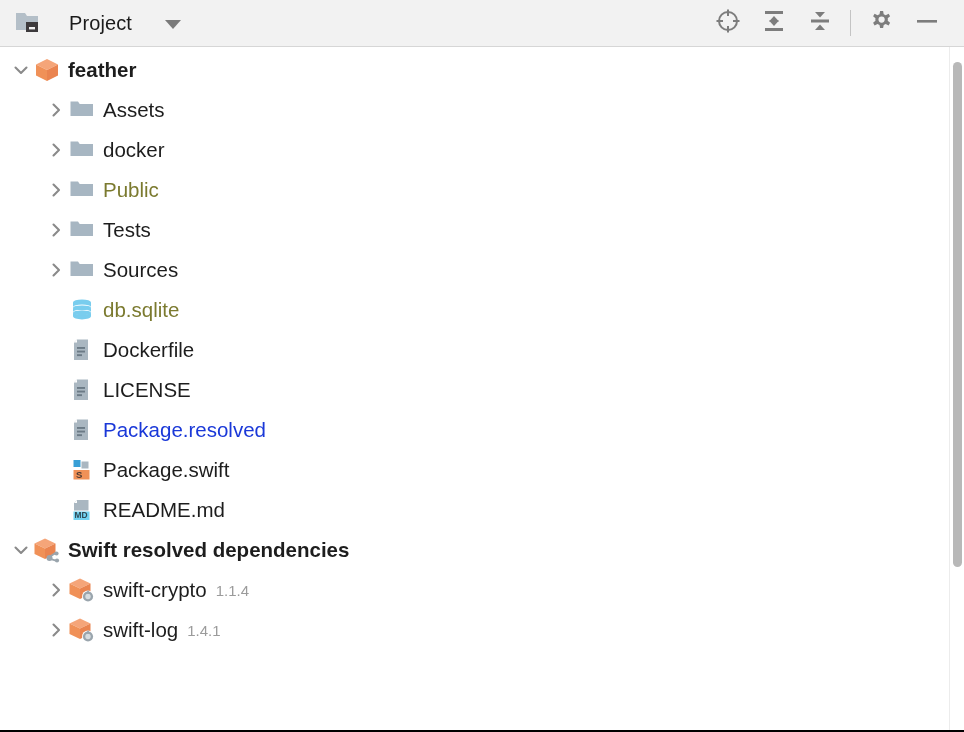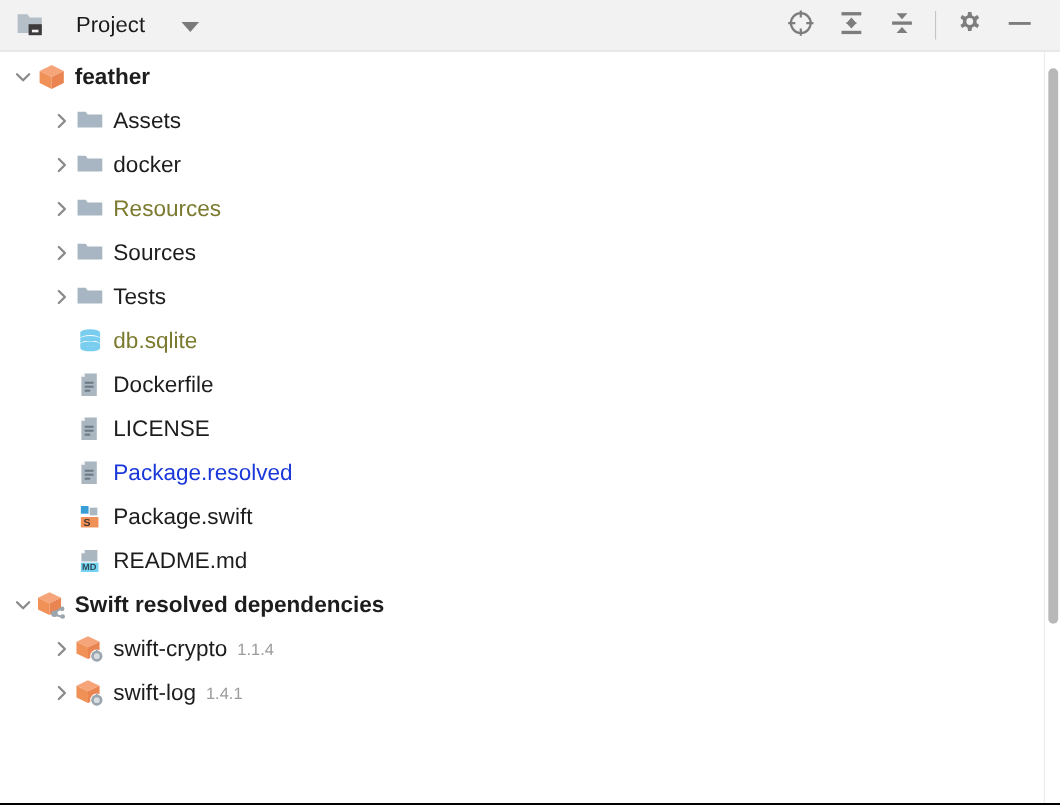--- a/index.html
+++ b/index.html
@@ -271,47 +271,47 @@
         <span class="twisty">
           <svg width="20" height="20" viewBox="0 0 20 20">
             <polyline points="7.5,4.5 13,10 7.5,15.5" fill="none" stroke="#8a8a8a" stroke-width="2.1" stroke-linecap="round" stroke-linejoin="round"></polyline>
           </svg>
         </span>
         <span class="node-icon">
           <svg width="26" height="26" viewBox="0 0 26 26">
         <path d="M1.5,4.5 L9,4.5 L10.7,7 L24,7 L24,19 L1.5,19 Z" fill="#a7b6c2"></path>
       </svg>
         </span>
-        <span class="label olive">Resources</span>
+        <span class="label olive">Public</span>
       </div>
       <div class="row ind-1">
         <span class="twisty">
           <svg width="20" height="20" viewBox="0 0 20 20">
             <polyline points="7.5,4.5 13,10 7.5,15.5" fill="none" stroke="#8a8a8a" stroke-width="2.1" stroke-linecap="round" stroke-linejoin="round"></polyline>
           </svg>
         </span>
         <span class="node-icon">
           <svg width="26" height="26" viewBox="0 0 26 26">
         <path d="M1.5,4.5 L9,4.5 L10.7,7 L24,7 L24,19 L1.5,19 Z" fill="#a7b6c2"></path>
       </svg>
         </span>
+        <span class="label">Tests</span>
+      </div>
+      <div class="row ind-1">
+        <span class="twisty">
+          <svg width="20" height="20" viewBox="0 0 20 20">
+            <polyline points="7.5,4.5 13,10 7.5,15.5" fill="none" stroke="#8a8a8a" stroke-width="2.1" stroke-linecap="round" stroke-linejoin="round"></polyline>
+          </svg>
+        </span>
+        <span class="node-icon">
+          <svg width="26" height="26" viewBox="0 0 26 26">
+        <path d="M1.5,4.5 L9,4.5 L10.7,7 L24,7 L24,19 L1.5,19 Z" fill="#a7b6c2"></path>
+      </svg>
+        </span>
         <span class="label">Sources</span>
-      </div>
-      <div class="row ind-1">
-        <span class="twisty">
-          <svg width="20" height="20" viewBox="0 0 20 20">
-            <polyline points="7.5,4.5 13,10 7.5,15.5" fill="none" stroke="#8a8a8a" stroke-width="2.1" stroke-linecap="round" stroke-linejoin="round"></polyline>
-          </svg>
-        </span>
-        <span class="node-icon">
-          <svg width="26" height="26" viewBox="0 0 26 26">
-        <path d="M1.5,4.5 L9,4.5 L10.7,7 L24,7 L24,19 L1.5,19 Z" fill="#a7b6c2"></path>
-      </svg>
-        </span>
-        <span class="label">Tests</span>
       </div>
       <div class="row ind-1">
         <span class="twisty"></span>
         <span class="node-icon">
           <svg width="26" height="26" viewBox="0 0 26 26">
         <g fill="#79cdee">
           <ellipse cx="13" cy="5.5" rx="9" ry="3.1"></ellipse>
           <path d="M4,5.5 L4,9.3 C4,11 8,12.4 13,12.4 C18,12.4 22,11 22,9.3 L22,5.5 Z"></path>
           <path d="M4,10.5 L4,14.3 C4,16 8,17.4 13,17.4 C18,17.4 22,16 22,14.3 L22,10.5 Z"></path>
           <path d="M4,15.5 L4,19.3 C4,21 8,22.4 13,22.4 C18,22.4 22,21 22,19.3 L22,15.5 Z"></path>

